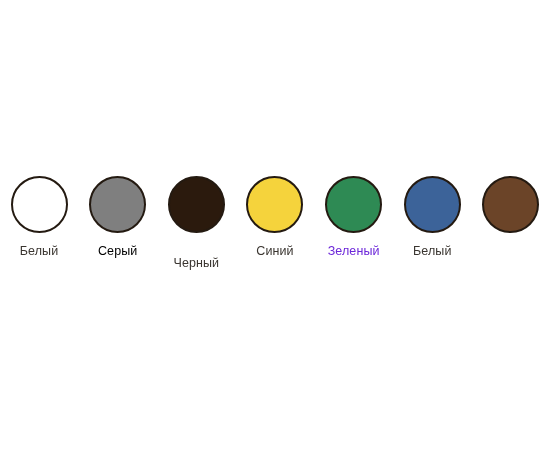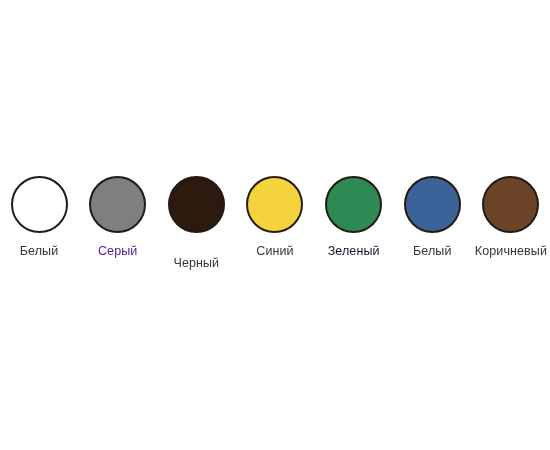--- a/index.html
+++ b/index.html
@@ -69,42 +69,41 @@
 
   <div id="swatch-row">
 
     <div class="swatch-item">
       <span class="swatch-dot" style="background-color: rgb(255, 255, 255); border-color: rgb(36, 26, 17);"></span>
       <span class="swatch-label" style="color: rgb(58, 53, 48);">Белый</span>
     </div>
 
     <div class="swatch-item">
       <span class="swatch-dot" style="background-color: rgb(127, 127, 127); border-color: rgb(36, 26, 17);"></span>
-      <span class="swatch-label" style="color: #4c1d95;">Серый</span>
+      <span class="swatch-label" style="color: #000000;">Серый</span>
     </div>
 
     <div class="swatch-item">
       <span class="swatch-dot" style="background-color: rgb(43, 26, 13); border-color: rgb(36, 26, 17);"></span>
       <span class="swatch-label" style="color: rgb(58, 53, 48); margin-top: 23px;">Черный</span>
     </div>
 
     <div class="swatch-item">
       <span class="swatch-dot" style="background-color: rgb(245, 211, 60); border-color: rgb(36, 26, 17);"></span>
       <span class="swatch-label" style="color: rgb(58, 53, 48);">Синий</span>
     </div>
 
     <div class="swatch-item">
       <span class="swatch-dot" style="background-color: rgb(46, 138, 84); border-color: rgb(36, 26, 17);"></span>
-      <span class="swatch-label" style="color: #0f172a;">Зеленый</span>
+      <span class="swatch-label" style="color: #6d28d9;">Зеленый</span>
     </div>
 
     <div class="swatch-item">
       <span class="swatch-dot" style="background-color: rgb(60, 99, 153); border-color: rgb(36, 26, 17);"></span>
       <span class="swatch-label" style="color: rgb(58, 53, 48);">Белый</span>
     </div>
 
     <div class="swatch-item">
       <span class="swatch-dot" style="background-color: rgb(107, 68, 40); border-color: rgb(36, 26, 17);"></span>
-      <span class="swatch-label" style="color: rgb(58, 53, 48);">Коричневый</span>
     </div>
 
   </div>
 </div>
 
 </body></html>

